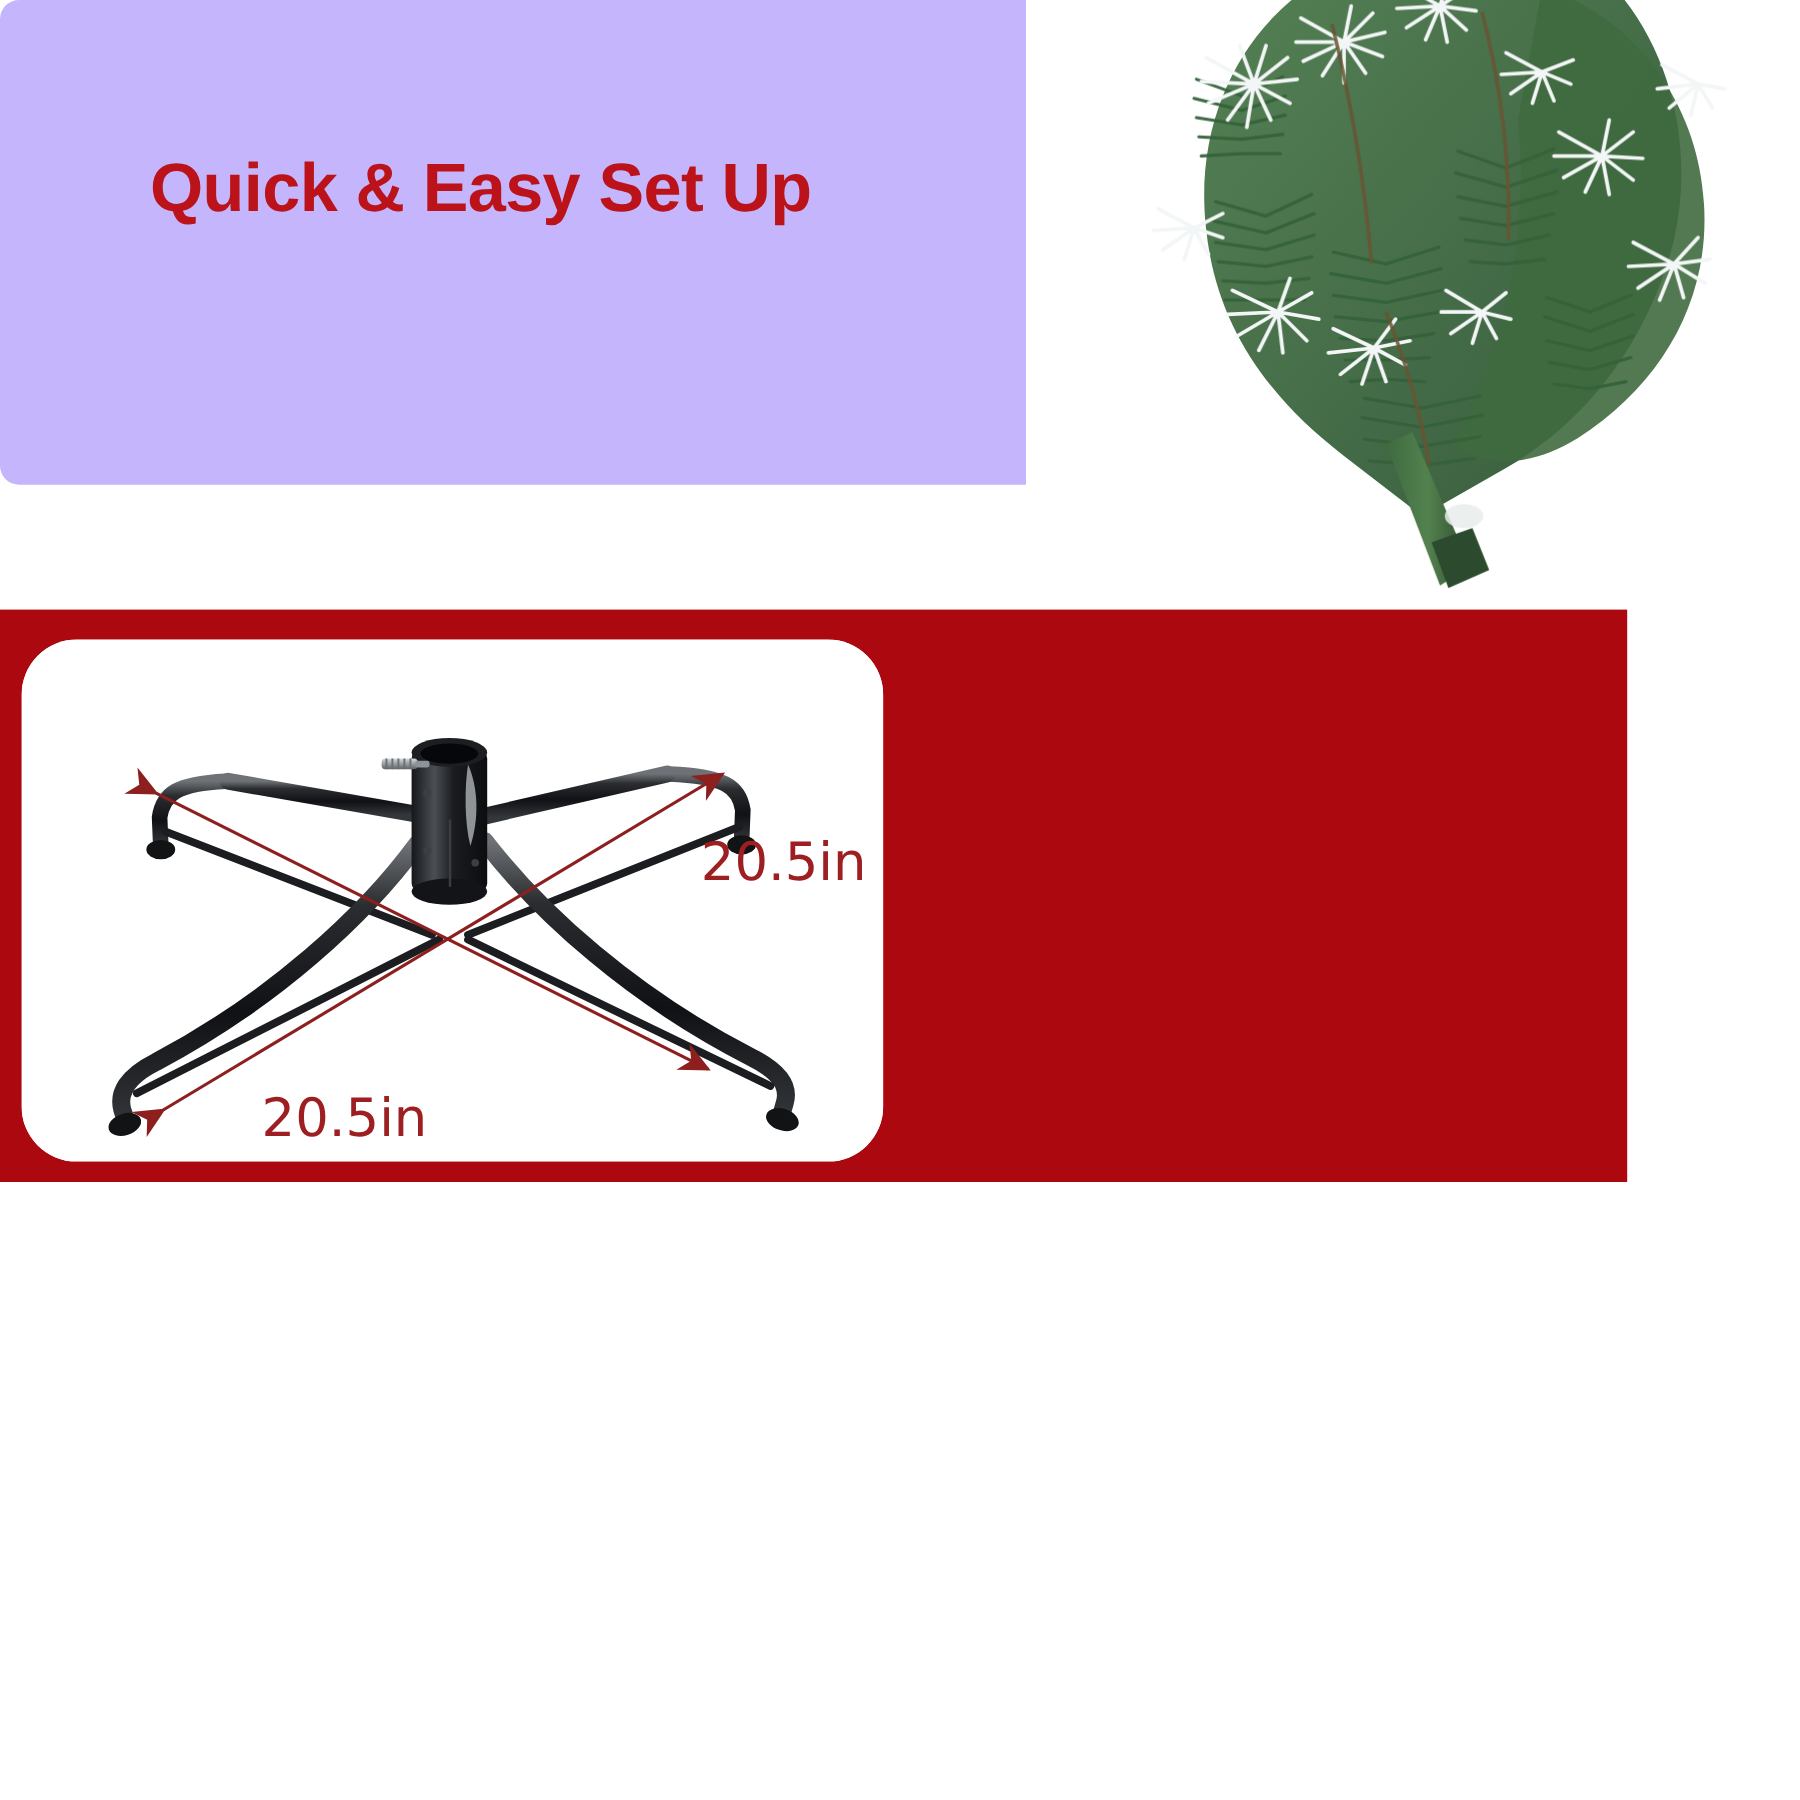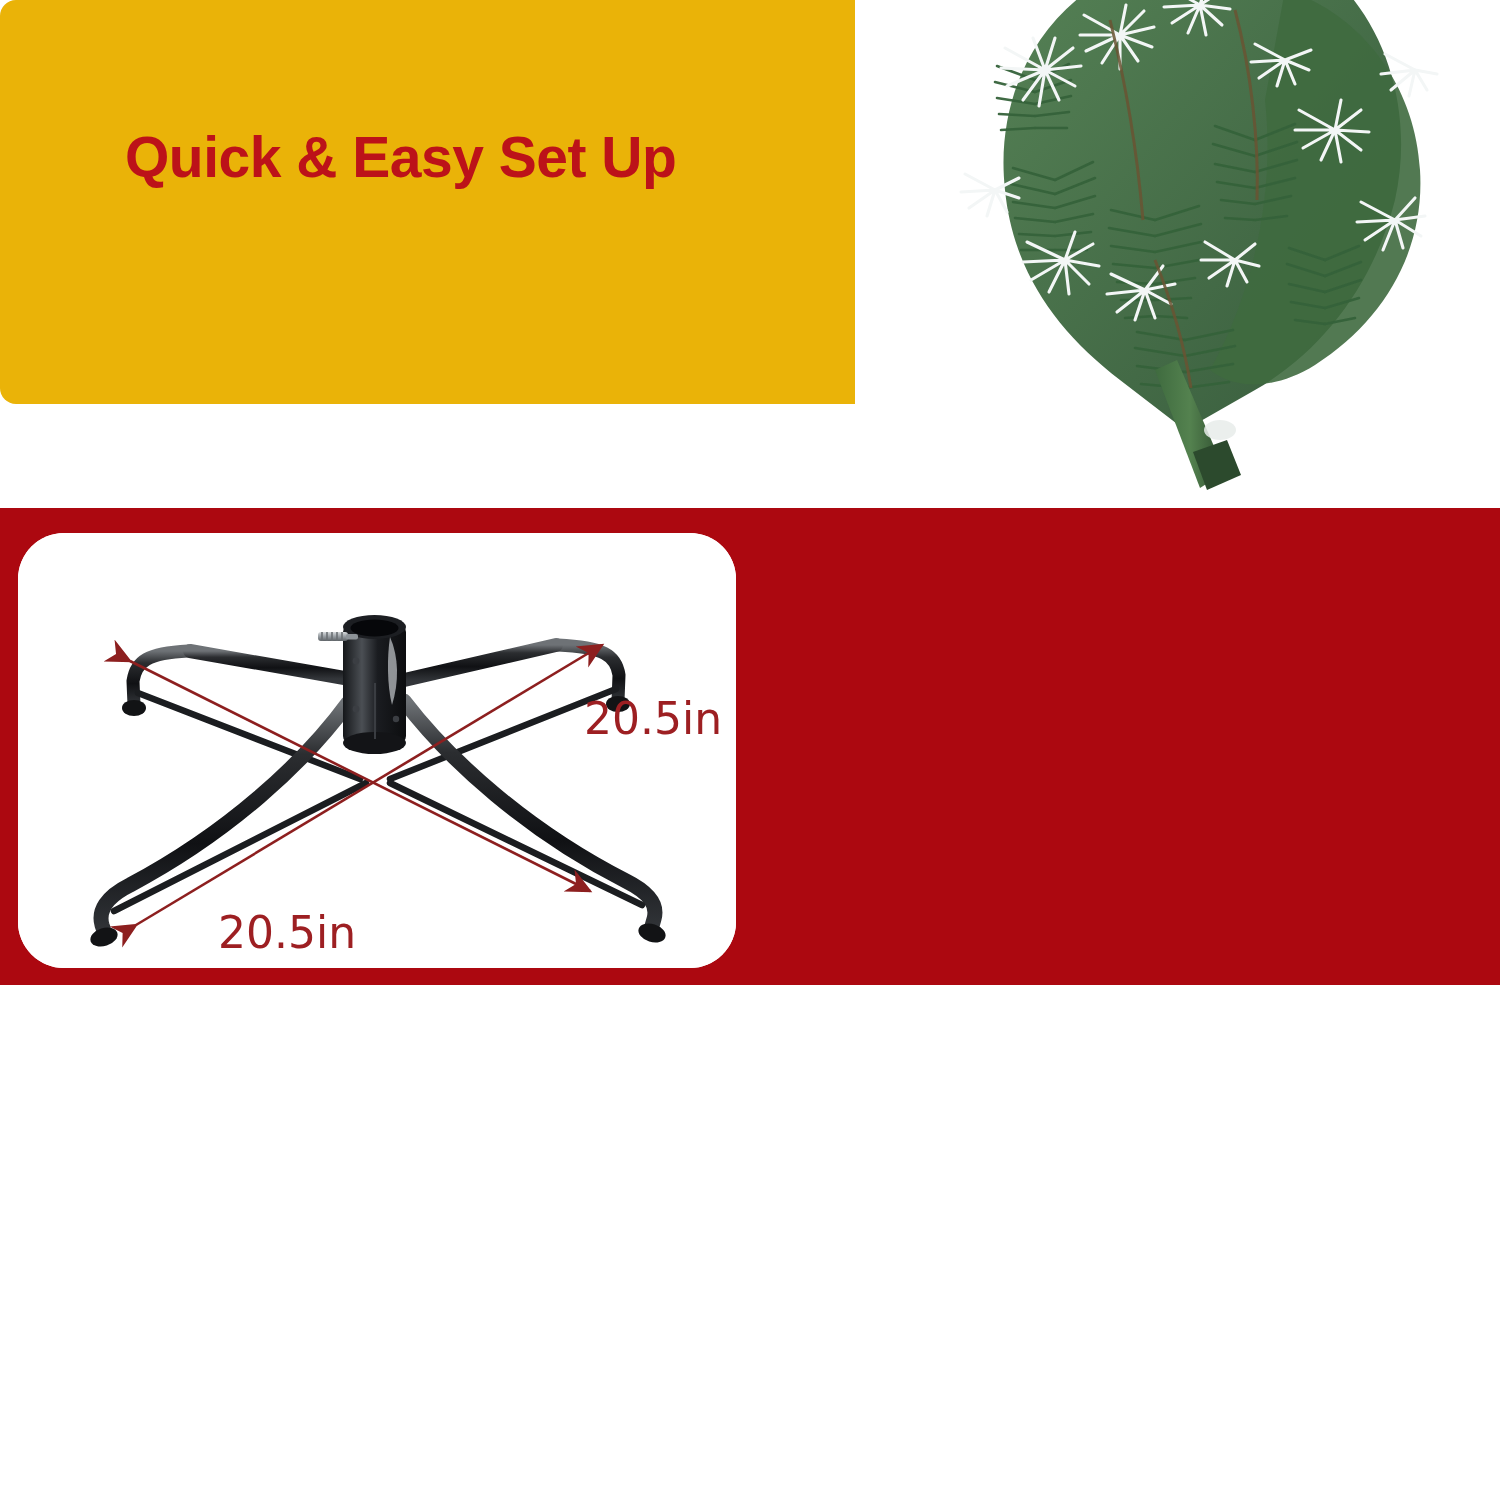--- a/index.html
+++ b/index.html
@@ -14,21 +14,21 @@
     background: #ffffff;
     overflow: hidden;
     font-family: "Liberation Sans", sans-serif;
   }
 
   
   #section-setup {
     position: absolute;
     left: 0; top: 0;
     width: 1500px; height: 404px;
-    background: #eab308;
+    background: #c4b5fd;
     border-radius: 16px;
   }
   .feature-heading {
     color: #bc1219;
     font-weight: bold;
     letter-spacing: -0.5px;
     white-space: nowrap;
   }
   .feature-body {
     color: #111111;
@@ -53,21 +53,21 @@
     position: absolute;
     left: 855px; top: -40px;
     width: 660px; height: 540px;
     overflow: hidden;
   }
 
   
   #section-base {
     position: absolute;
     left: 0; top: 508px;
-    width: 1500px; height: 477px;
+    width: 1356px; height: 477px;
     background: #ac0810;
   }
   #base-card {
     position: absolute;
     left: 18px; top: 25px;
     width: 718px; height: 435px;
     background: #ffffff;
     border-radius: 46px;
     overflow: hidden;
   }

